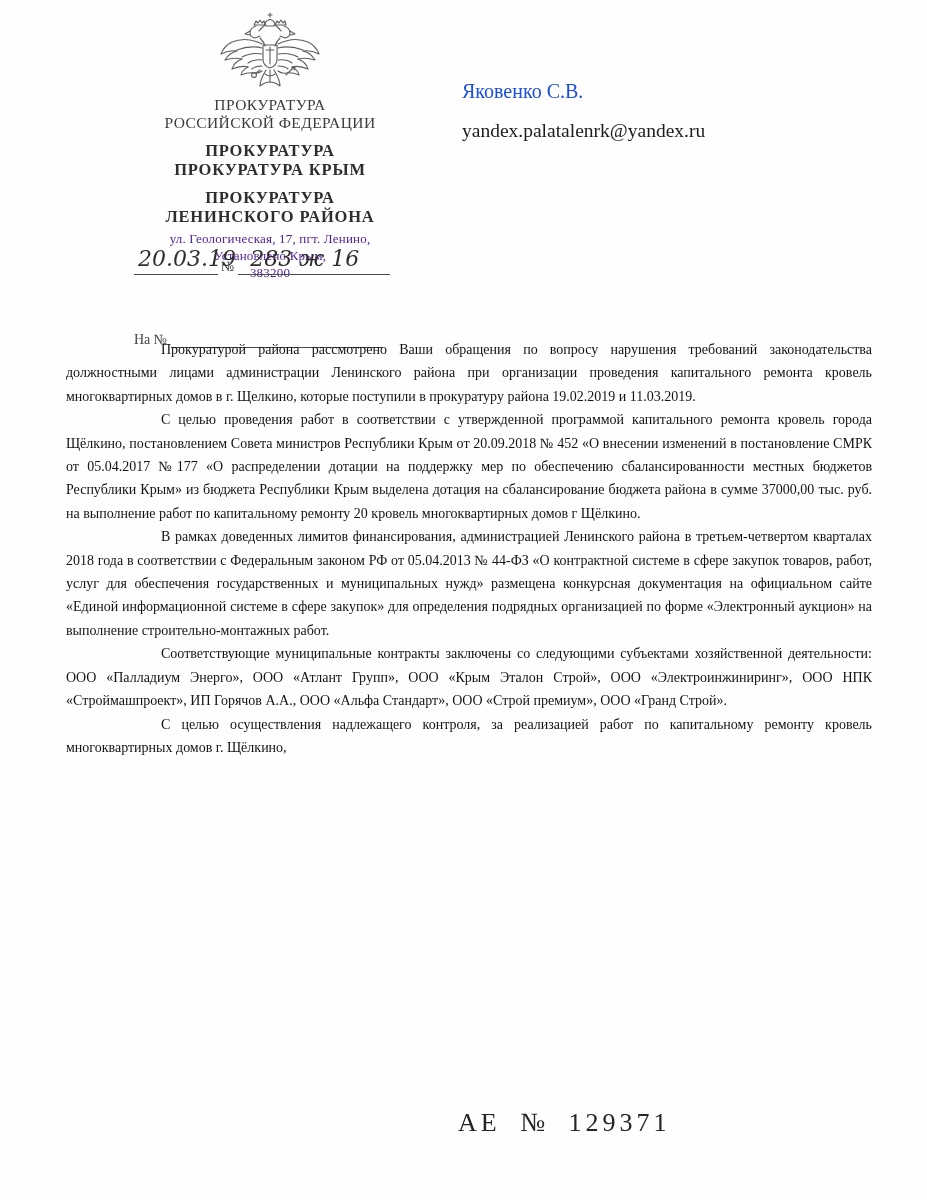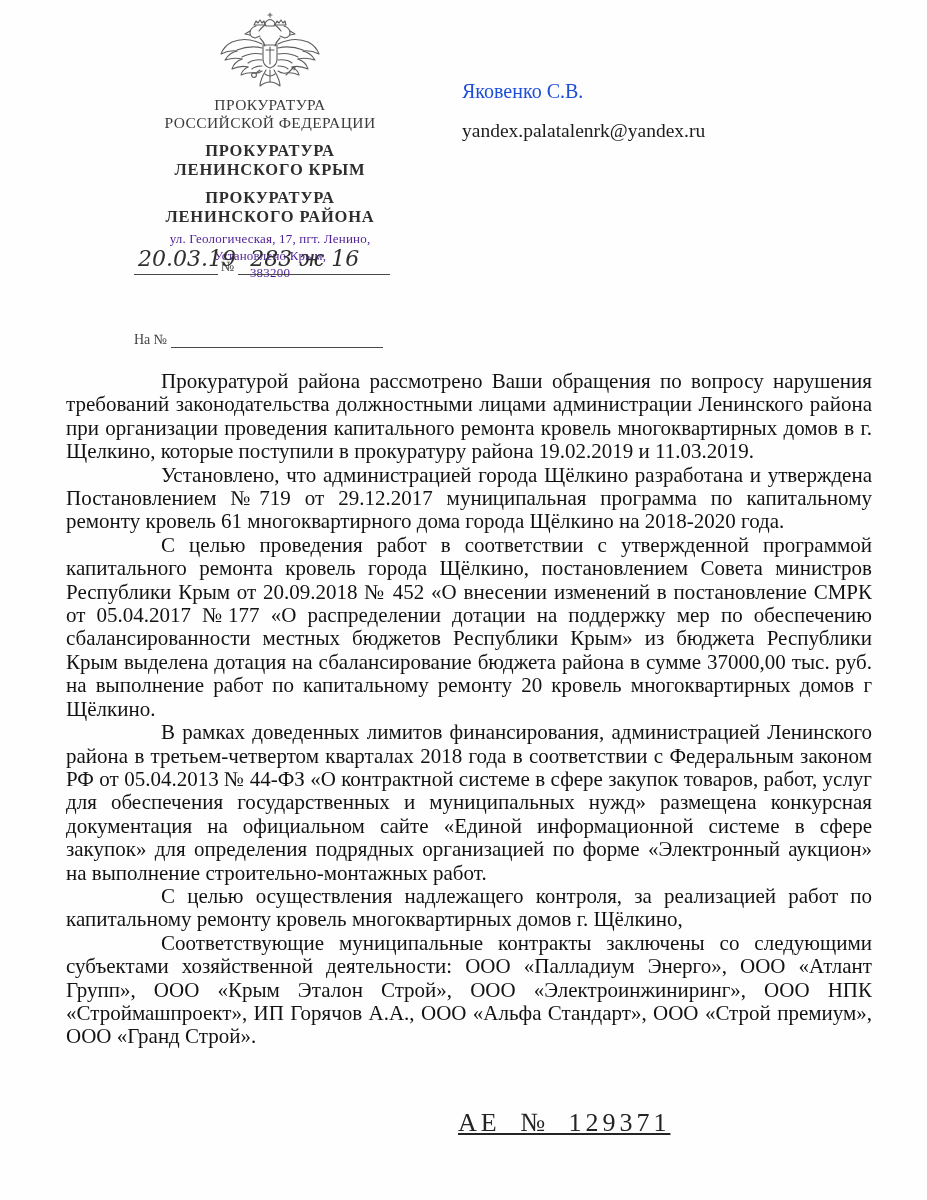--- a/index.html
+++ b/index.html
@@ -47,31 +47,31 @@
   .cell-date{width:84px;border-bottom:1.5px solid #4a4a4a;padding-bottom:1px;}
   .cell-date .hw{position:relative;left:4px;top:-2px;}
   .no-sign{padding:0 4px 0 3px;font-size:14px;color:#444;}
   .cell-num{width:152px;border-bottom:1.5px solid #4a4a4a;padding-bottom:1px;}
   .cell-num .hw{position:relative;left:12px;top:-2px;}
   .ref-row2{margin-top:24px;display:flex;align-items:flex-end;}
   .na-label{font-size:14px;color:#444;white-space:nowrap;margin-top:33px;}
   .blank-line{flex:1;border-bottom:1.5px solid #4a4a4a;height:14px;margin-left:4px;max-width:212px;}
   
   .body-text{
-    position:absolute;left:66px;top:370px;width:806px;
-    font-size:21px;line-height:23.4px;
+    position:absolute;left:66px;top:338px;width:806px;
+    font-size:14px;line-height:23.4px;
     text-align:justify;color:#121212;
   }
   .body-text p{margin:0;text-indent:95px;}
   
   .blank-number{
     position:absolute;left:458px;top:1108px;
     font-family:"Liberation Serif", serif;
     font-size:26px;color:#242424;
-    letter-spacing:4px;word-spacing:9px;text-decoration:underline;
+    letter-spacing:4px;word-spacing:9px;
   }
 </style>
 </head>
 <body>
 
 <div class="page">
 
   <div class="letterhead">
     <svg class="emblem" width="104" height="82" viewBox="0 0 104 82">
       <g fill="none" stroke="#5d5d5d" stroke-width="1.1" stroke-linecap="round" stroke-linejoin="round">
@@ -115,21 +115,21 @@
       </g>
     </svg>
 
     <div class="lh-parent">
       <div>ПРОКУРАТУРА</div>
       <div>РОССИЙСКОЙ ФЕДЕРАЦИИ</div>
     </div>
 
     <div class="lh-org">
       <div>ПРОКУРАТУРА</div>
-      <div>ЛЕНИНСКОГО КРЫМ</div>
+      <div>ПРОКУРАТУРА КРЫМ</div>
     </div>
 
     <div class="lh-org">
       <div>ПРОКУРАТУРА</div>
       <div>ЛЕНИНСКОГО РАЙОНА</div>
     </div>
 
     <div class="lh-addr">
       <div>ул. Геологическая, 17, пгт. Ленино,</div>
       <div>Установлено Крым,</div>
@@ -149,22 +149,21 @@
       <span class="cell-num"><span class="hw">283 ж 16</span></span>
     </div>
     <div class="ref-row2">
       <span class="na-label">На №</span>
       <span class="blank-line"></span>
     </div>
   </div>
 
   <div class="body-text">
     <p>Прокуратурой района рассмотрено Ваши обращения по вопросу нарушения требований законодательства должностными лицами администрации Ленинского района при организации проведения капитального ремонта кровель многоквартирных домов в г. Щелкино, которые поступили в прокуратуру района 19.02.2019 и 11.03.2019.</p>
-    <p>Установлено, что администрацией города Щёлкино разработана и утверждена Постановлением №719 от 29.12.2017 муниципальная программа по капитальному ремонту кровель 61 многоквартирного дома города Щёлкино на 2018-2020 года.</p>
     <p>С целью проведения работ в соответствии с утвержденной программой капитального ремонта кровель города Щёлкино, постановлением Совета министров Республики Крым от 20.09.2018 № 452 «О внесении изменений в постановление СМРК от 05.04.2017 №177 «О распределении дотации на поддержку мер по обеспечению сбалансированности местных бюджетов Республики Крым»  из бюджета Республики Крым выделена дотация на сбалансирование бюджета района в сумме 37000,00 тыс. руб. на выполнение работ по капитальному ремонту 20  кровель многоквартирных домов г  Щёлкино.</p>
     <p>В рамках доведенных лимитов финансирования, администрацией Ленинского района в третьем-четвертом кварталах 2018 года  в соответствии с Федеральным законом РФ от 05.04.2013 № 44-ФЗ «О контрактной системе в сфере закупок товаров, работ, услуг для обеспечения государственных и муниципальных нужд» размещена конкурсная документация на официальном сайте «Единой информационной системе в сфере закупок» для определения подрядных организацией по форме «Электронный аукцион» на выполнение строительно-монтажных работ.</p>
+    <p>Соответствующие муниципальные контракты заключены со следующими субъектами хозяйственной деятельности: ООО «Палладиум Энерго», ООО «Атлант Групп», ООО «Крым Эталон Строй», ООО «Электроинжиниринг», ООО НПК «Строймашпроект», ИП Горячов А.А., ООО «Альфа Стандарт», ООО «Строй премиум», ООО «Гранд Строй».</p>
     <p>С целью осуществления надлежащего контроля, за реализацией работ по капитальному ремонту кровель многоквартирных домов г. Щёлкино,</p>
-    <p>Соответствующие муниципальные контракты заключены со следующими субъектами хозяйственной деятельности: ООО «Палладиум Энерго», ООО «Атлант Групп», ООО «Крым Эталон Строй», ООО «Электроинжиниринг», ООО НПК «Строймашпроект», ИП Горячов А.А., ООО «Альфа Стандарт», ООО «Строй премиум», ООО «Гранд Строй».</p>
   </div>
 
   <div class="blank-number">АЕ № 129371</div>
 
 </div>
 
 </body></html>

